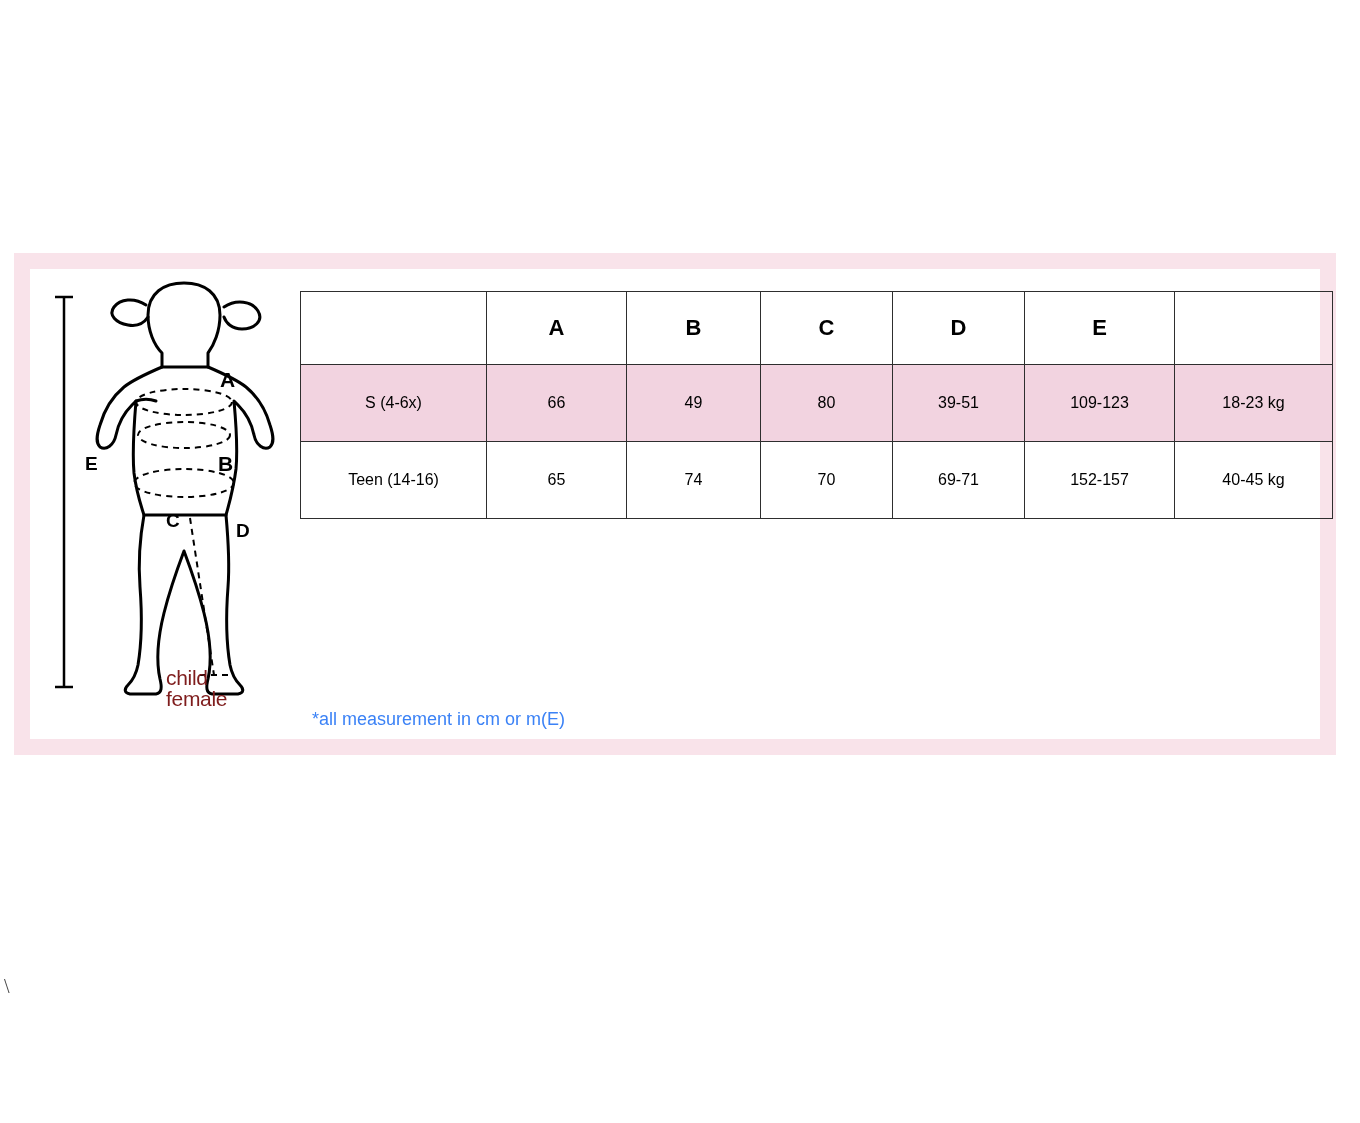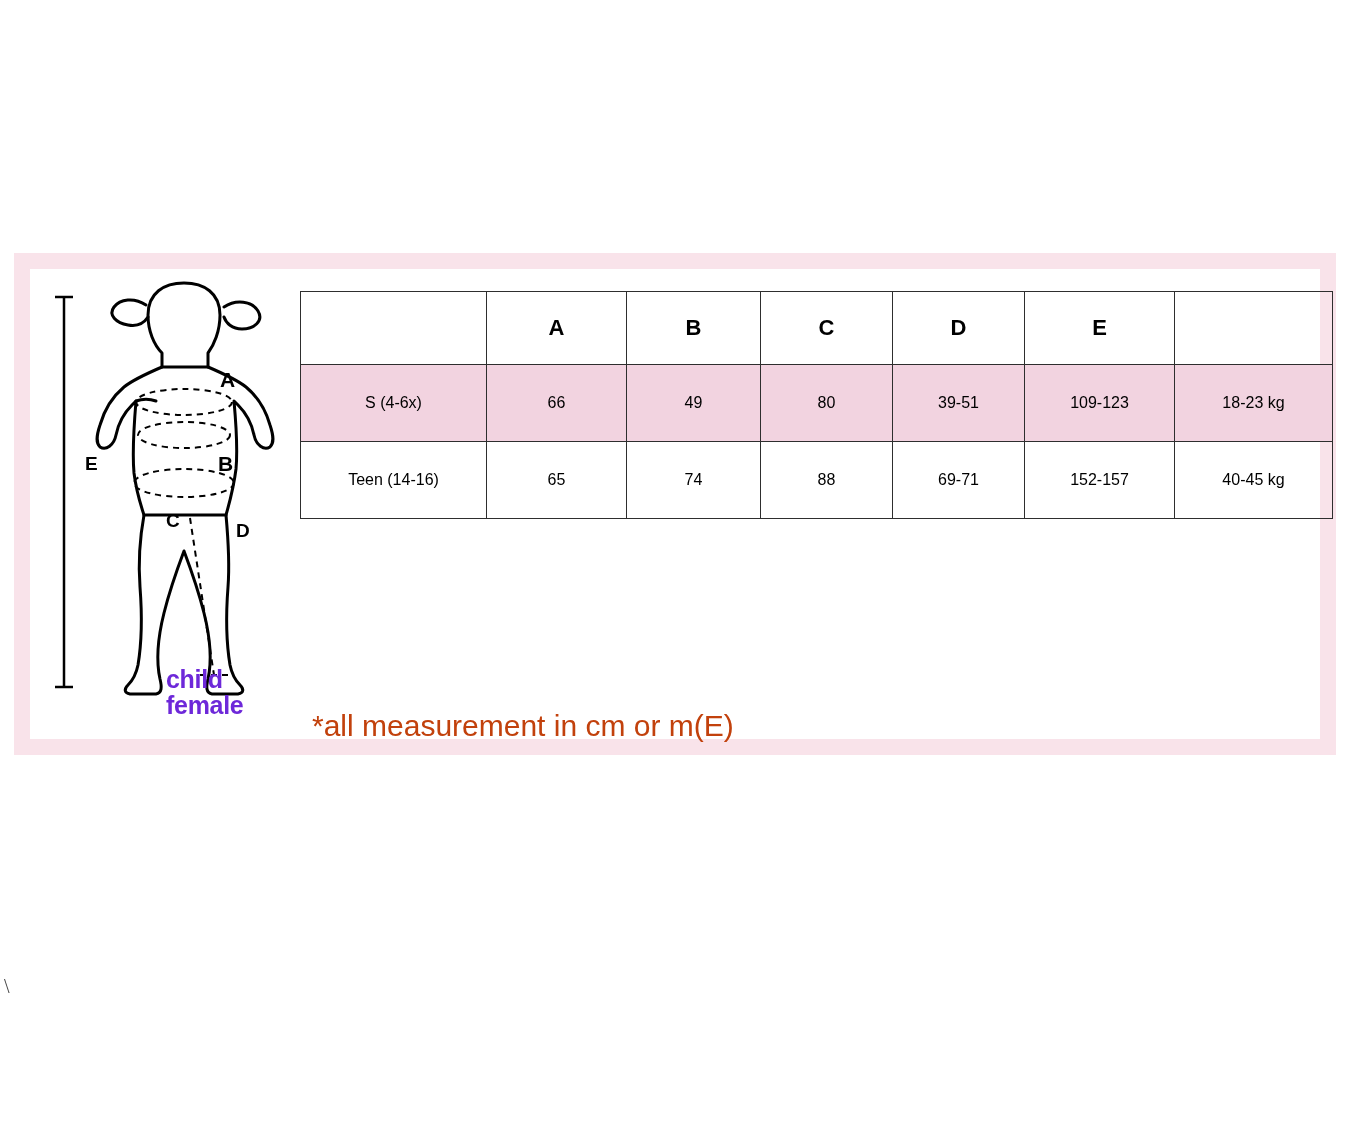--- a/index.html
+++ b/index.html
@@ -50,24 +50,24 @@
   }
 
   .figure-svg {
     display: block;
   }
 
   .figure-caption {
     position: absolute;
     left: 128px;
     top: 392px;
-    font-size: 25px;
-    font-weight: bold;
+    font-size: 21px;
+    font-weight: normal;
     line-height: 1.02;
-    color: #6d28d9;
+    color: #7f1d1d;
     letter-spacing: -0.3px;
   }
 
   
   .table-wrap {
     position: absolute;
     left: 270px;
     top: 22px;
     width: 1022px;
   }
@@ -110,22 +110,22 @@
   }
 
   tr.tinted td {
     background: #f2d3e0;
   }
 
   .footnote {
     position: absolute;
     left: 282px;
     top: 440px;
-    font-size: 30px;
-    color: #c2410c;
+    font-size: 18px;
+    color: #3b82f6;
   }
 
   
   .stray-mark {
     position: absolute;
     left: 4px;
     top: 975px;
     font-size: 20px;
     color: #444;
     font-family: "Liberation Serif", serif;
@@ -251,21 +251,21 @@
               <td>49</td>
               <td>80</td>
               <td>39-51</td>
               <td>109-123</td>
               <td>18-23 kg</td>
             </tr>
             <tr>
               <td class="row-label">Teen (14-16)</td>
               <td>65</td>
               <td>74</td>
-              <td>88</td>
+              <td>70</td>
               <td>69-71</td>
               <td>152-157</td>
               <td>40-45 kg</td>
             </tr>
           </tbody>
         </table>
       </div>
 
       <div class="footnote">*all measurement in cm or m(E)</div>
 

